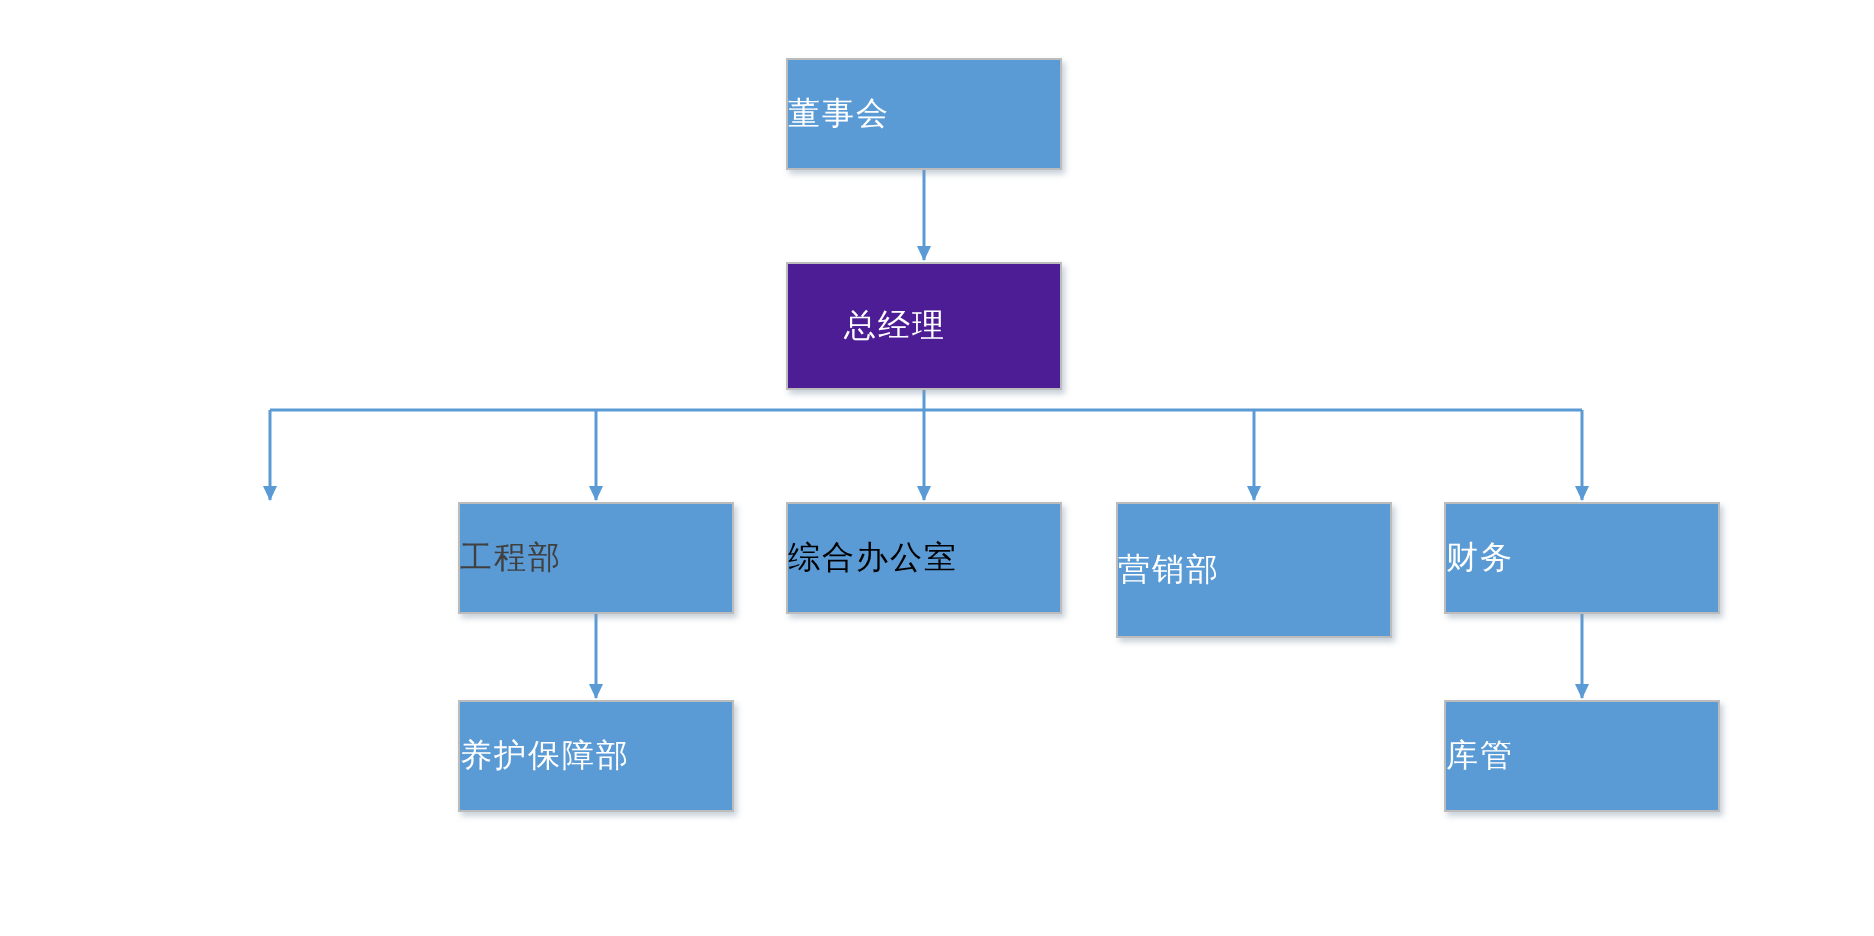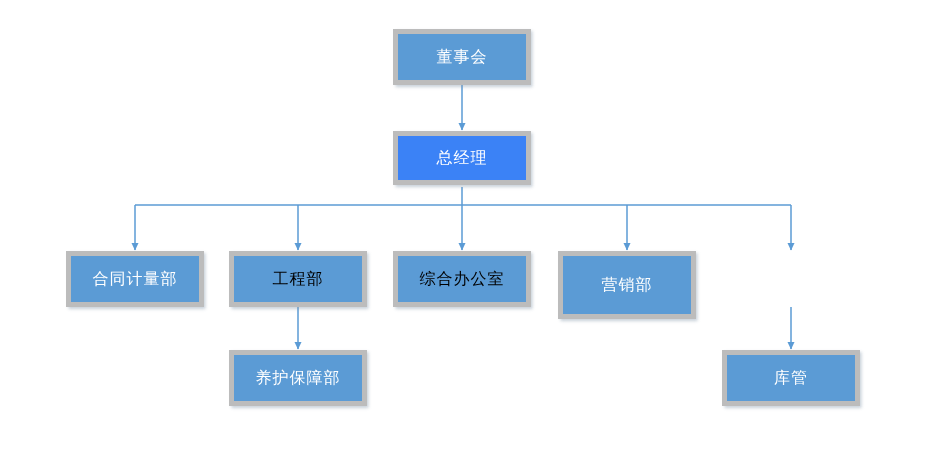--- a/index.html
+++ b/index.html
@@ -15,22 +15,22 @@
     position: absolute;
     left: 0; top: 0;
     width: 937px; height: 468px;
     pointer-events: none;
   }
   .node {
     position: absolute;
     box-sizing: border-box;
     display: flex;
     align-items: center;
-    justify-content: center;
-    border: 5px solid #000000;
+    justify-content: flex-start;
+    border: 1px solid #000000;
     box-shadow: 1.5px 2px 3px rgba(130, 150, 170, 0.45);
     cursor: default;
   }
   .node-label {
     color: #ffffff;
     font-size: 16px;
     letter-spacing: 1px;
     line-height: 1;
     white-space: nowrap;
     user-select: none;
@@ -54,34 +54,34 @@
         <path d="M462,205 L462,250" stroke="#5B9BD5" stroke-width="1.5" fill="none" marker-end="url(#arrowhead)"></path>
         <path d="M627,205 L627,250" stroke="#5B9BD5" stroke-width="1.5" fill="none" marker-end="url(#arrowhead)"></path>
         <path d="M791,205 L791,250" stroke="#5B9BD5" stroke-width="1.5" fill="none" marker-end="url(#arrowhead)"></path>
         <path d="M298,307 L298,349" stroke="#5B9BD5" stroke-width="1.5" fill="none" marker-end="url(#arrowhead)"></path>
         <path d="M791,307 L791,349" stroke="#5B9BD5" stroke-width="1.5" fill="none" marker-end="url(#arrowhead)"></path>
    </svg></div>
 
   <div class="node" style="left: 393px; top: 29px; width: 138px; height: 56px; background: rgb(91, 155, 213); border-color: rgb(188, 188, 188);">
     <span class="node-label" style="color: rgb(255, 255, 255);">董事会</span>
   </div>
-  <div class="node" style="left: 393px; top: 131px; width: 138px; height: 54px; background: #3b82f6; border-color: rgb(188, 188, 188);">
+  <div class="node" style="left: 393px; top: 131px; width: 138px; height: 64px; background: #4c1d95; border-color: rgb(188, 188, 188); padding-left: 28px;">
     <span class="node-label" style="color: rgb(255, 255, 255);">总经理</span>
   </div>
-  <div class="node" style="left: 66px; top: 251px; width: 138px; height: 56px; background: rgb(91, 155, 213); border-color: rgb(188, 188, 188);">
-    <span class="node-label" style="color: rgb(255, 255, 255);">合同计量部</span>
-  </div>
   <div class="node" style="left: 229px; top: 251px; width: 138px; height: 56px; background: rgb(91, 155, 213); border-color: rgb(188, 188, 188);">
-    <span class="node-label" style="color: #000000;">工程部</span>
+    <span class="node-label" style="color: #404040;">工程部</span>
   </div>
   <div class="node" style="left: 393px; top: 251px; width: 138px; height: 56px; background: rgb(91, 155, 213); border-color: rgb(188, 188, 188);">
     <span class="node-label" style="color: #000000;">综合办公室</span>
   </div>
   <div class="node" style="left: 558px; top: 251px; width: 138px; height: 68px; background: rgb(91, 155, 213); border-color: rgb(188, 188, 188);">
     <span class="node-label" style="color: rgb(255, 255, 255);">营销部</span>
+  </div>
+  <div class="node" style="left: 722px; top: 251px; width: 138px; height: 56px; background: rgb(91, 155, 213); border-color: rgb(188, 188, 188);">
+    <span class="node-label" style="color: rgb(255, 255, 255);">财务</span>
   </div>
   <div class="node" style="left: 229px; top: 350px; width: 138px; height: 56px; background: rgb(91, 155, 213); border-color: rgb(188, 188, 188);">
     <span class="node-label" style="color: rgb(255, 255, 255);">养护保障部</span>
   </div>
   <div class="node" style="left: 722px; top: 350px; width: 138px; height: 56px; background: rgb(91, 155, 213); border-color: rgb(188, 188, 188);">
     <span class="node-label" style="color: rgb(255, 255, 255);">库管</span>
   </div>
 </div>
 
 </body></html>

